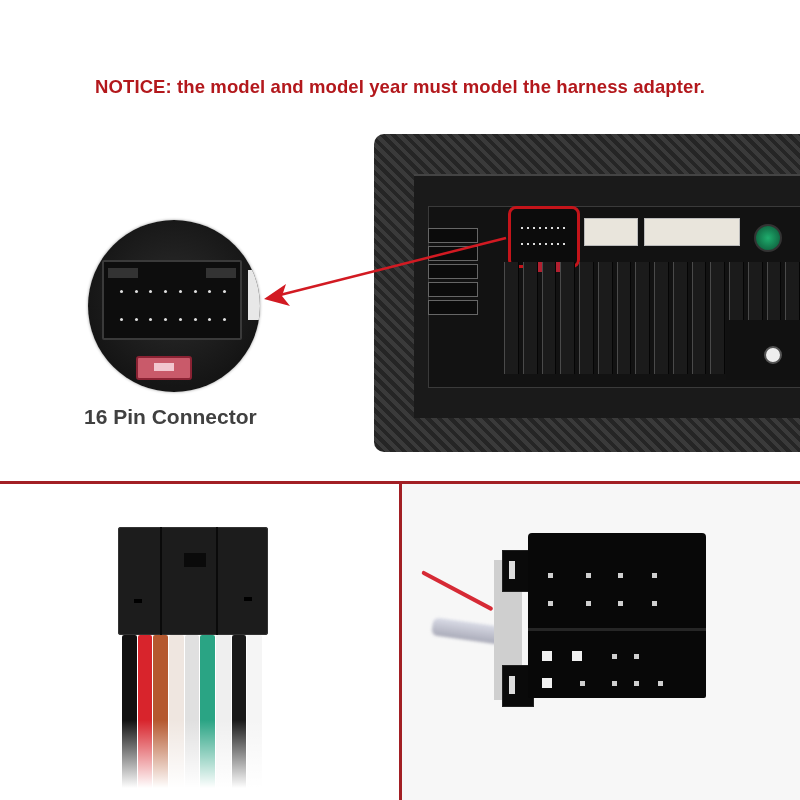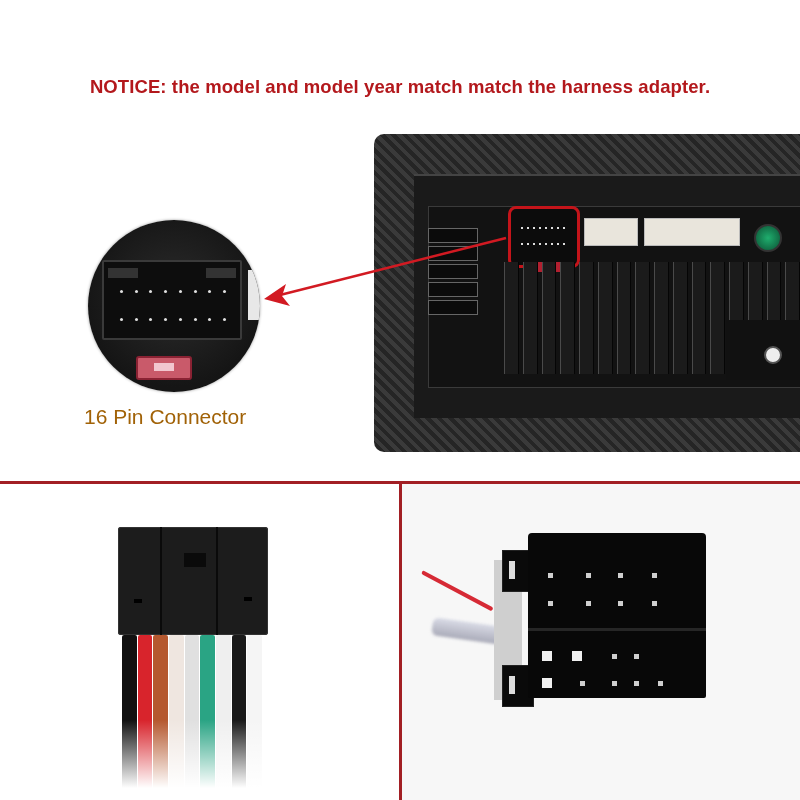--- a/index.html
+++ b/index.html
@@ -1,18 +1,18 @@
 <!DOCTYPE html>
 <html><head>
 <meta charset="utf-8">
 <style>
   html, body { margin:0; padding:0; }
   body { width:800px; height:800px; background:#ffffff; position:relative; overflow:hidden; font-family:"Liberation Sans", sans-serif; }
   .notice { position:absolute; left:0; top:76px; width:800px; text-align:center; color:#b3181c; font-weight:bold; font-size:18.5px; letter-spacing:0.1px; }
-  .label-16 { position:absolute; left:84px; top:405px; color:#a16207; font-weight:normal; font-size:21px; }
+  .label-16 { position:absolute; left:84px; top:405px; color:#404040; font-weight:bold; font-size:21px; }
   .hline { position:absolute; left:0; top:481px; width:800px; height:3px; background:#a21f24; }
   .vline { position:absolute; left:399px; top:482px; width:3px; height:318px; background:#a21f24; }
 
   
   .zoom-circle { position:absolute; left:88px; top:220px; width:172px; height:172px; border-radius:50%; background:radial-gradient(circle at 50% 45%, #2c2c2c, #151515 70%); overflow:hidden; box-shadow:0 0 3px #999; }
   .zc-housing { position:absolute; left:14px; top:40px; width:136px; height:76px; background:#0d0d0d; border:2px solid #3a3a3a; border-radius:2px; }
   .zc-tab-l { position:absolute; left:4px; top:6px; width:30px; height:10px; background:#333; }
   .zc-tab-r { position:absolute; right:4px; top:6px; width:30px; height:10px; background:#333; }
   .zc-pinrow { position:absolute; left:16px; width:106px; display:flex; justify-content:space-between; }
   .zc-pin { width:3px; height:3px; background:#e0e0e0; border-radius:50%; }
@@ -55,21 +55,21 @@
   .iso-tab::after { content:""; position:absolute; left:6px; top:10px; width:6px; height:18px; background:#ddd; }
   .iso-side { position:absolute; left:494px; top:560px; width:28px; height:140px; background:#cfcfcf; }
   .iso-pin { position:absolute; width:5px; height:5px; background:#cfcfcf; }
   .iso-sq { position:absolute; width:10px; height:10px; background:#f0f0f0; }
   .red-wire { position:absolute; left:422px; top:570px; width:80px; height:4px; background:#d62a35; transform:rotate(28deg); transform-origin:left; border-radius:2px; }
   .gray-wire { position:absolute; left:432px; top:622px; width:70px; height:18px; background:linear-gradient(#d9dbe6, #a9aab8); border-radius:6px; transform:rotate(8deg); filter:blur(1.5px); }
 </style>
 </head>
 <body>
 
-<div class="notice">NOTICE: the model and model year match match the harness adapter.</div>
+<div class="notice">NOTICE: the model and model year must model the harness adapter.</div>
 
 <div class="unit">
   <div class="unit-inner"></div>
 </div>
 <div class="unit-panel" style="left:428px; top:206px; width:372px; height:180px;"></div>
 <div class="unit-vent" style="left:428px; top:228px;"></div>
 <div class="unit-vent" style="left:428px; top:246px;"></div>
 <div class="unit-vent" style="left:428px; top:264px;"></div>
 <div class="unit-vent" style="left:428px; top:282px;"></div>
 <div class="unit-vent" style="left:428px; top:300px;"></div>

